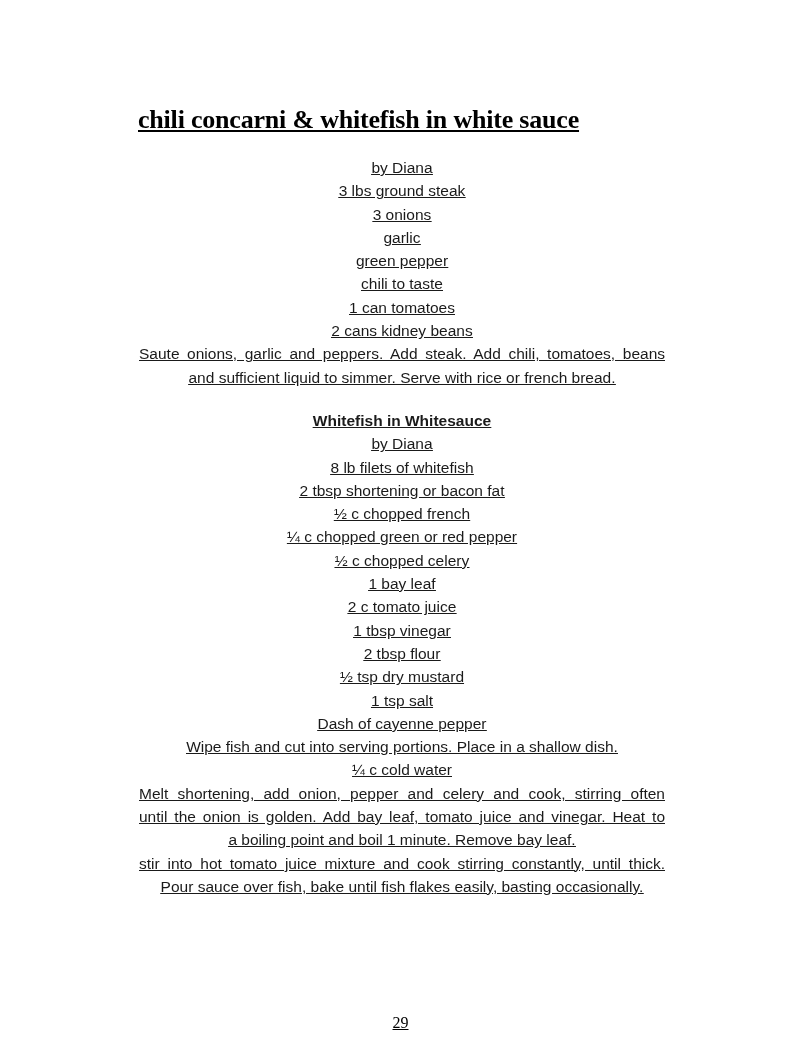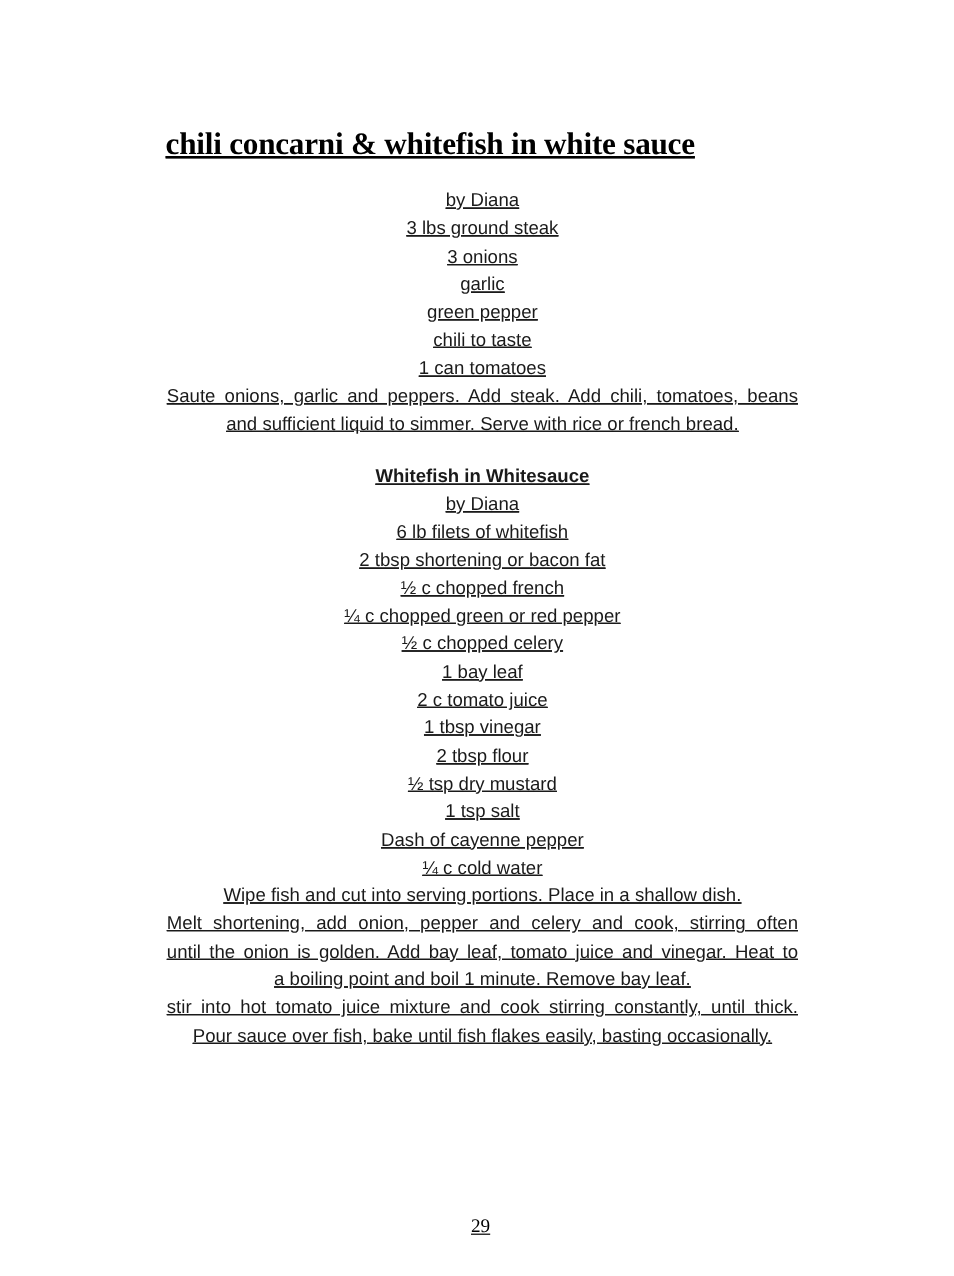--- a/index.html
+++ b/index.html
@@ -66,41 +66,42 @@
     <h1 class="recipe-title">chili concarni &amp; whitefish in white sauce</h1>
 
     <div class="recipe-block-1">
       <div class="line">by Diana</div>
       <div class="line">3 lbs ground steak</div>
       <div class="line">3 onions</div>
       <div class="line">garlic</div>
       <div class="line">green pepper</div>
       <div class="line">chili to taste</div>
       <div class="line">1 can tomatoes</div>
+      <div class="line">2 cans kidney beans</div>
       <div class="line j">Saute onions, garlic and peppers. Add steak. Add chili, tomatoes, beans</div>
       <div class="line">and sufficient liquid to simmer. Serve with rice or french bread.</div>
     </div>
 
     <div class="recipe-block-2">
       <div class="line bold">Whitefish in Whitesauce</div>
       <div class="line">by Diana</div>
-      <div class="line">6 lb filets of whitefish</div>
+      <div class="line">8 lb filets of whitefish</div>
       <div class="line">2 tbsp shortening or bacon fat</div>
       <div class="line">½ c chopped french</div>
       <div class="line">¼ c chopped green or red pepper</div>
       <div class="line">½ c chopped celery</div>
       <div class="line">1 bay leaf</div>
       <div class="line">2 c tomato juice</div>
       <div class="line">1 tbsp vinegar</div>
       <div class="line">2 tbsp flour</div>
       <div class="line">½ tsp dry mustard</div>
       <div class="line">1 tsp salt</div>
       <div class="line">Dash of cayenne pepper</div>
+      <div class="line">Wipe fish and cut into serving portions. Place in a shallow dish.</div>
       <div class="line">¼ c cold water</div>
-      <div class="line">Wipe fish and cut into serving portions. Place in a shallow dish.</div>
       <div class="line j">Melt shortening, add onion, pepper and celery and cook, stirring often</div>
       <div class="line j">until the onion is golden. Add bay leaf, tomato juice and vinegar. Heat to</div>
       <div class="line">a boiling point and boil 1 minute. Remove bay leaf.</div>
       <div class="line j">stir into hot tomato juice mixture and cook stirring constantly, until thick.</div>
       <div class="line">Pour sauce over fish, bake until fish flakes easily, basting occasionally.</div>
     </div>
 
   </div>
 
   <div class="page-number">29</div>

